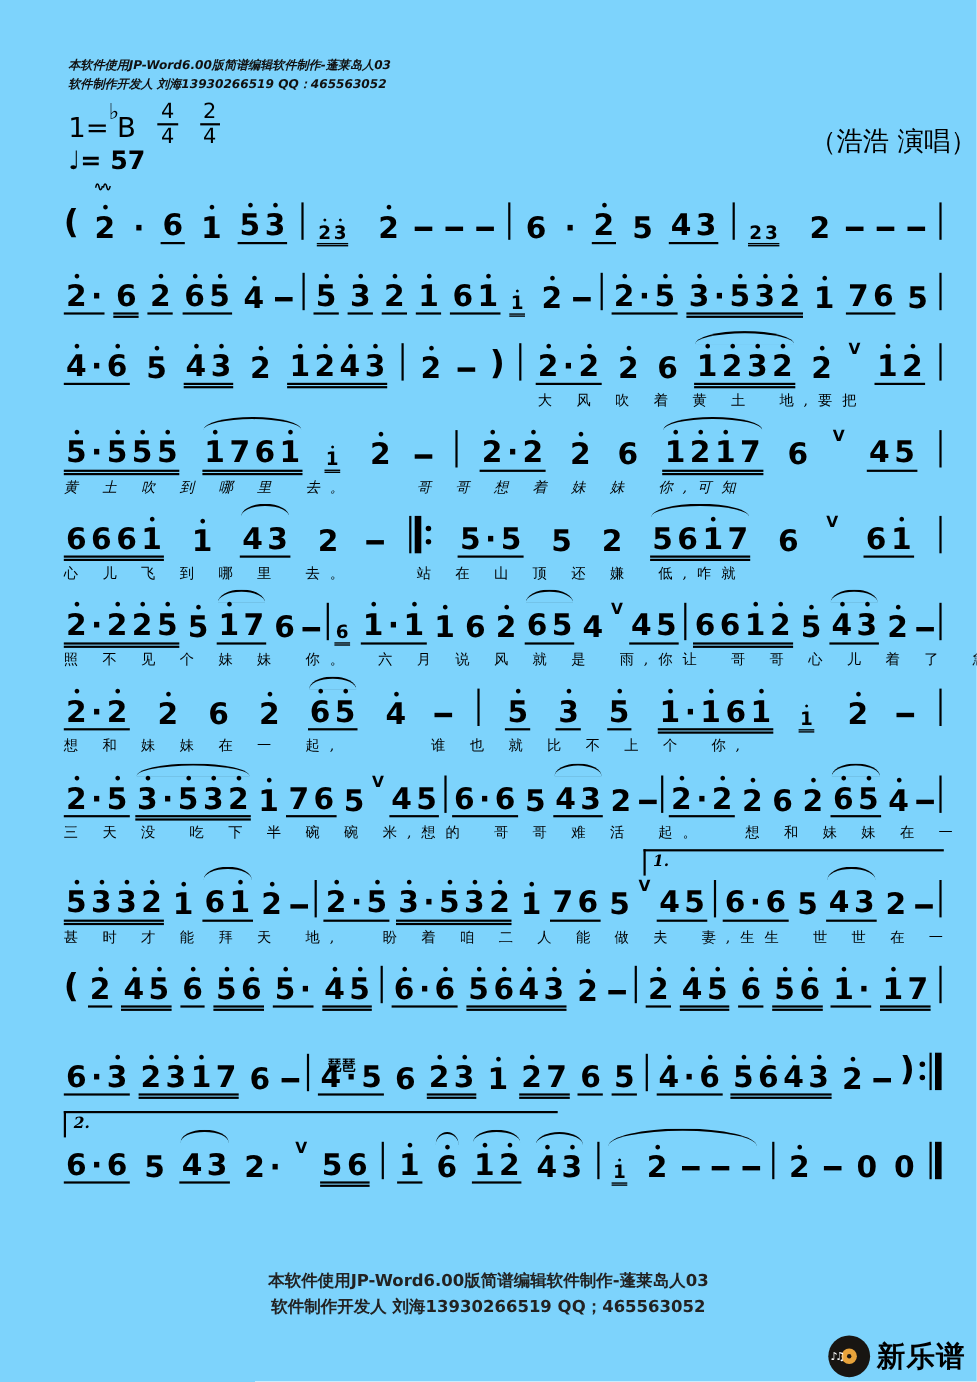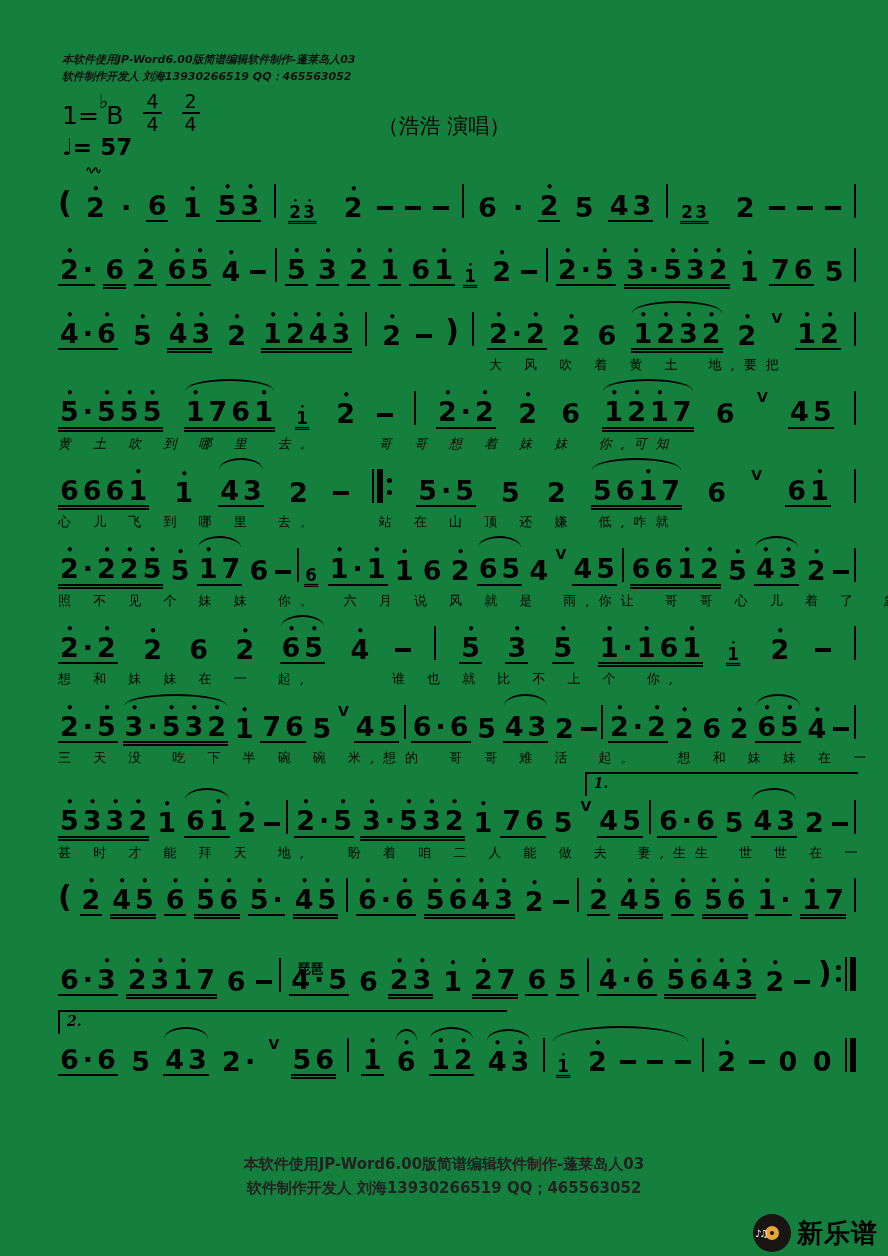--- a/index.html
+++ b/index.html
@@ -1,24 +1,24 @@
 <!DOCTYPE html>
 <html><head>
 <meta charset="utf-8">
 <style>
   html,body{margin:0;padding:0;background:#fff;}
-  .page{position:relative;width:888px;height:1256px;background:#15803d;color:#000;
+  .page{position:relative;width:888px;height:1256px;background:#7dd3fc;color:#000;
         font-family:"DejaVu Sans",sans-serif;overflow:hidden;}
 
   
   .meta-top{position:absolute;left:62px;top:52px;font-size:11px;font-style:italic;
             font-weight:bold;line-height:1.5;color:#111;}
   .title{position:absolute;left:0;right:0;top:50px;margin:0;text-align:center;
          font-family:"DejaVu Serif",serif;font-size:42px;font-weight:bold;letter-spacing:6px;}
-  .subtitle{position:absolute;left:0;right:0;top:112px;text-align:center;font-size:21px;
+  .subtitle{position:absolute;left:0;right:0;top:112px;text-align:right;font-size:24px;
             font-family:"DejaVu Serif",serif;}
   .credits{position:absolute;right:34px;top:100px;text-align:right;font-size:17px;
            line-height:1.55;font-family:"DejaVu Serif",serif;}
   .keysig{position:absolute;left:62px;top:92px;font-size:25px;font-weight:normal;
           display:flex;align-items:center;gap:20px;}
   .flat{font-size:20px;vertical-align:super;position:relative;top:-7px;margin-right:-2px;}
   .frac{display:inline-block;text-align:center;font-size:19px;line-height:1.0;}
   .frac .num{display:block;border-bottom:2px solid #000;padding:0 3px 1px;}
   .frac .den{display:block;padding-top:1px;}
   .tempo{position:absolute;left:62px;top:134px;font-size:23px;font-weight:bold;}

